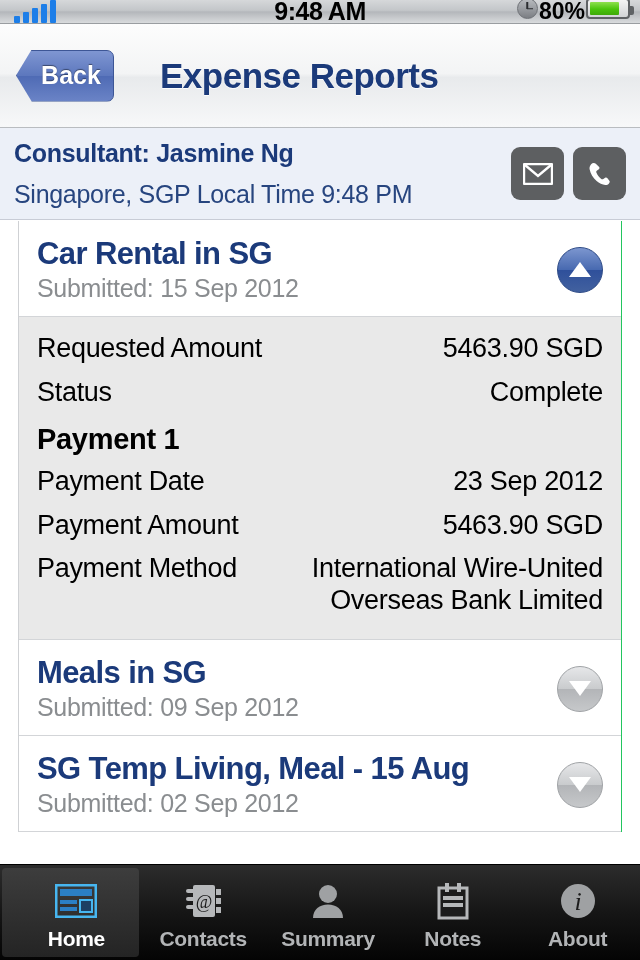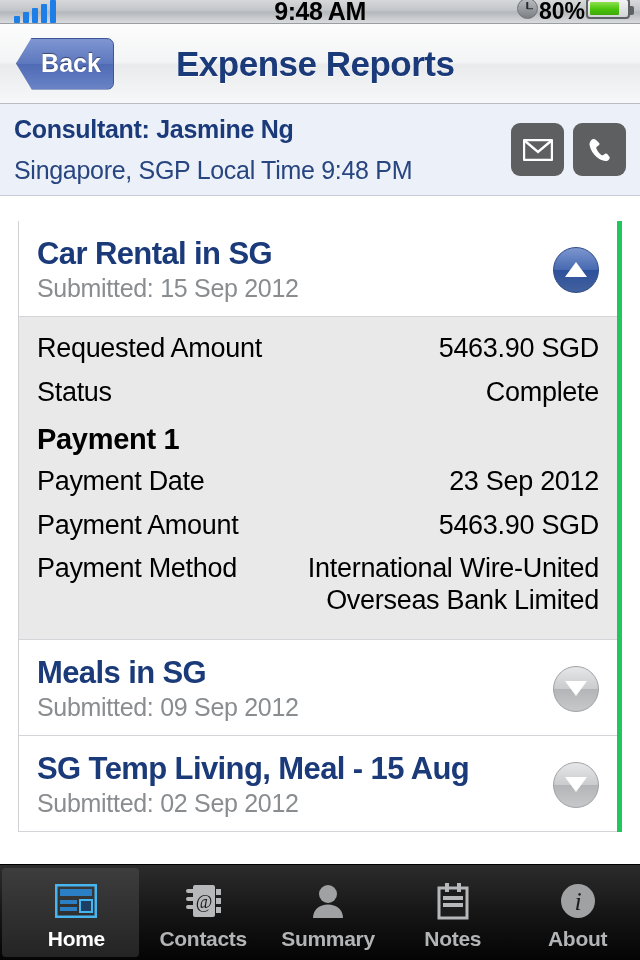--- a/index.html
+++ b/index.html
@@ -50,36 +50,36 @@
     background: linear-gradient(to bottom,#8ee04e 0%,#49c40b 55%,#3ea908 100%);
     border-radius: 1px;
   }
   .batt::after {
     content:""; position:absolute; right:-6px; top:6px; width:4px; height:9px;
     background:#5f6265; border-radius:0 2px 2px 0;
   }
 
   
   .navbar {
-    height: 80px; width: 100%;
+    height: 104px; width: 100%;
     background: linear-gradient(to bottom,#fdfdfd 0%,#f3f4f5 48%,#e8eaec 52%,#f7f8f9 100%);
     border-bottom: 1px solid #b9bcc0;
     display: flex; align-items: center; position: relative;
   }
   .backbtn {
     margin-left: 16px; height: 52px; width: 98px;
     background: linear-gradient(to bottom,#7f96d2 0%,#5c77bd 50%,#4f6bb5 51%,#6a83c6 100%);
     color: #fff; font-size: 25px; font-weight: bold;
     display: flex; align-items: center; justify-content: center;
     border-radius: 7px; border: 1px solid #3d5696;
     clip-path: polygon(0% 50%, 16% 0%, 100% 0%, 100% 100%, 16% 100%);
     text-shadow: 0 -1px 1px rgba(0,0,0,.45); padding-left: 12px;
   }
   .navtitle {
-    position: absolute; left: 176px; right: 20px;
+    position: absolute; left: 160px; right: 20px;
     font-size: 35px; font-weight: bold; color: #1b3a7a;
     text-shadow: 0 1px 0 rgba(255,255,255,.85);
     letter-spacing: -0.5px;
   }
 
   
   .consultant {
     height: 92px; width: 100%;
     background: #ecf0f8; border-bottom: 1px solid #c8ccd6;
     display: flex; align-items: center; padding: 0 14px; position: relative;
@@ -93,21 +93,21 @@
     background: #5d5f61; display:flex; align-items:center; justify-content:center;
   }
   .actbtn svg { display: block; }
 
   
   .list {
     position: absolute; top: 221px; left: 0; right: 0; bottom: 96px;
     background: #fff; overflow: hidden;
   }
   .panel {
-    margin: 0 18px; border-left: 1px solid #cfd1d4; border-right: 5px solid #22c55e;
+    margin: 0 18px; border-left: 1px solid #cfd1d4; border-right: 1px solid #22c55e;
     background: #fff;
   }
   .row {
     background: #fff; padding: 14px 18px 12px 18px;
     display: flex; align-items: center; border-bottom: 1px solid #d3d5d8;
     min-height: 96px;
   }
   .row-txt { flex: 1; min-width: 0; }
   .row-title {
     font-size: 31px; font-weight: bold; color: #1b3a7a; letter-spacing: -0.6px;

